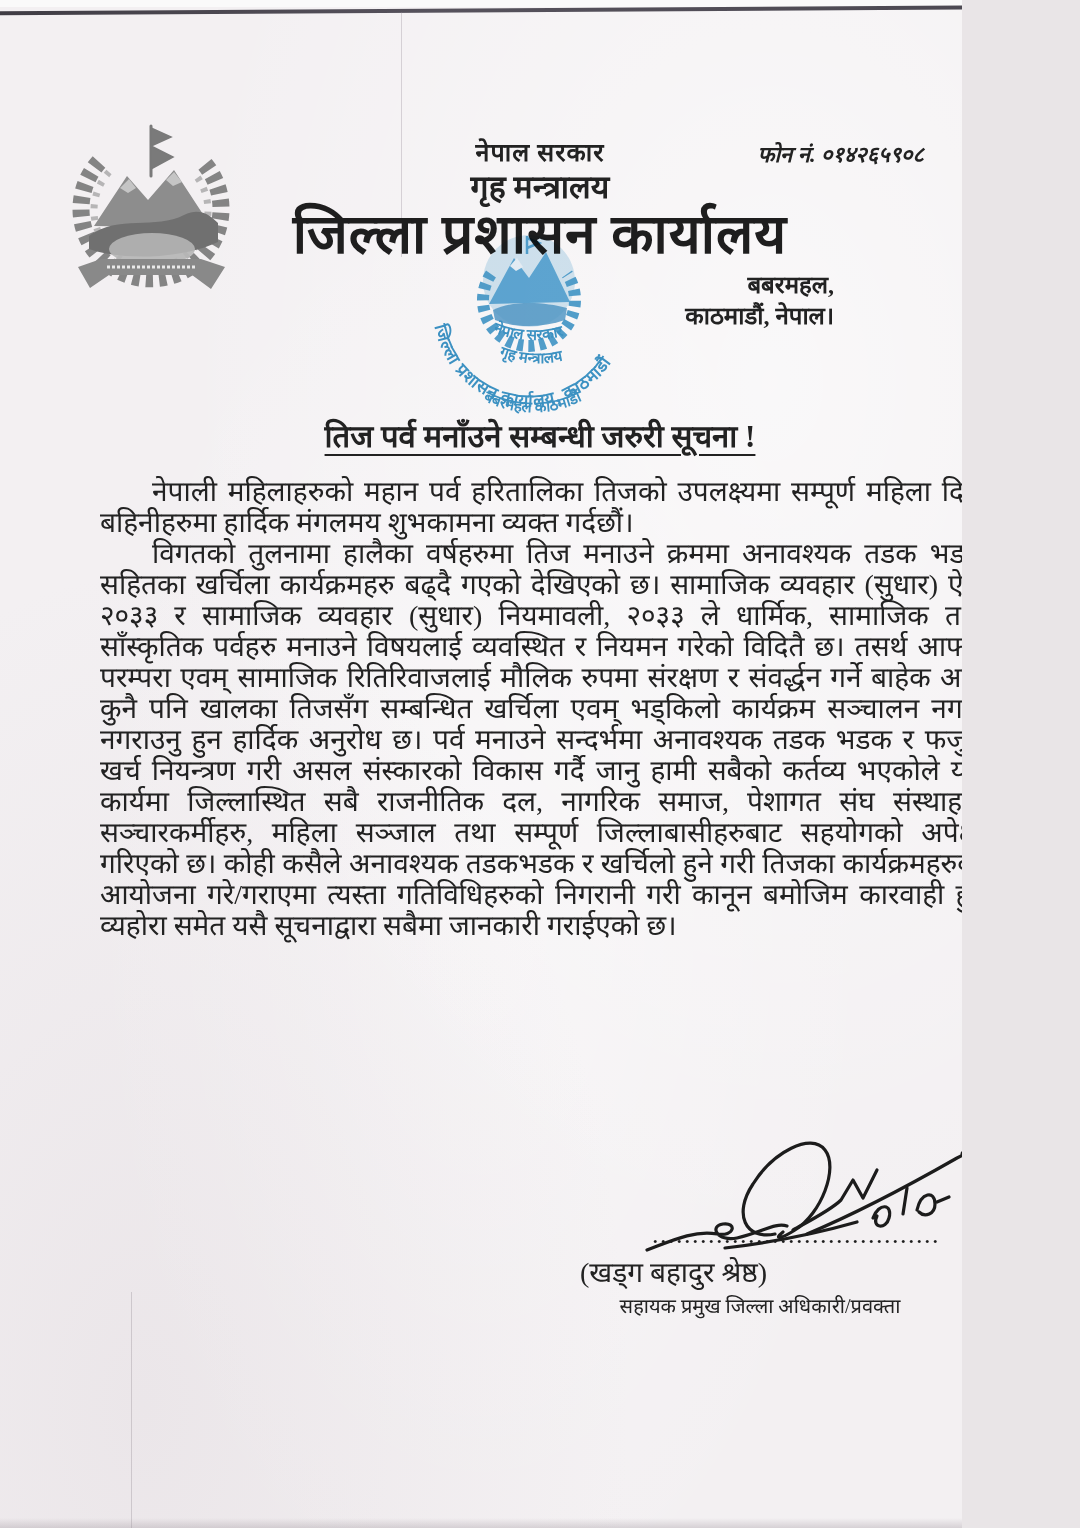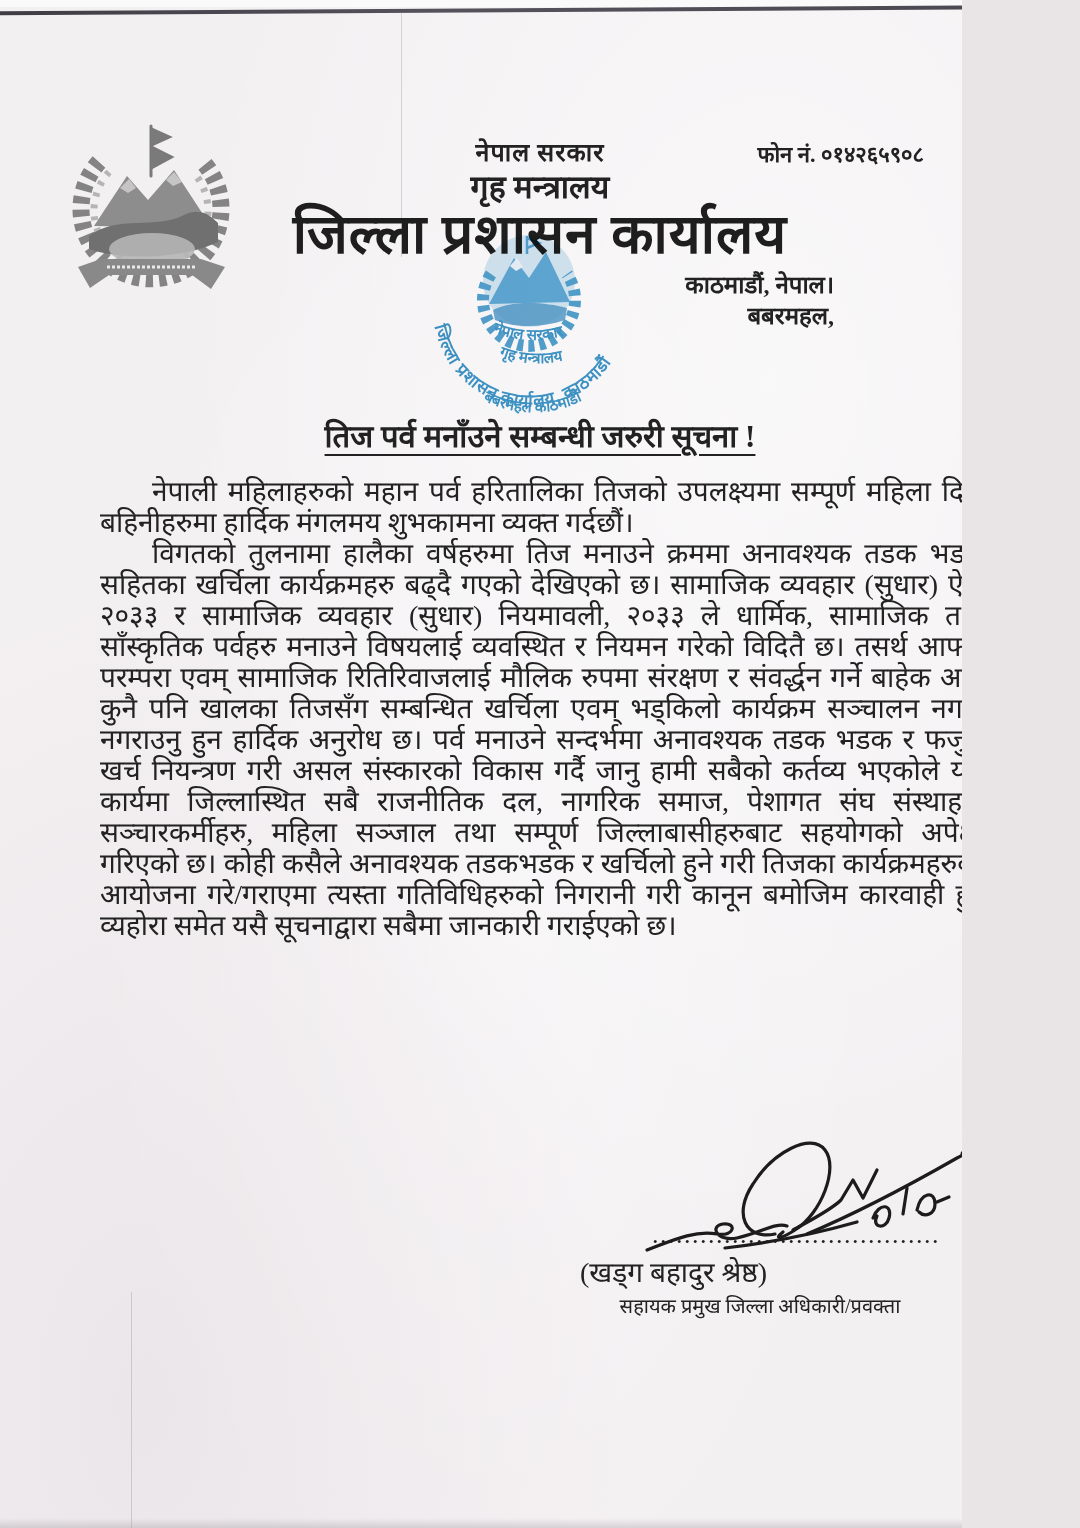--- a/index.html
+++ b/index.html
@@ -18,21 +18,21 @@
   .scan-bottom{position:absolute;bottom:0;left:0;width:100%;height:10px;background:linear-gradient(180deg,transparent,rgba(160,150,158,.35));}
   .artifact-vline-top{position:absolute;left:401px;top:12px;width:1px;height:245px;background:rgba(140,130,142,.30);}
   .artifact-vline-bottom{position:absolute;left:131px;top:1292px;width:1px;height:236px;background:rgba(150,140,150,.35);}
 
   .emblem{position:absolute;left:60px;top:118px;width:182px;height:186px;}
 
   .gov{position:absolute;left:0;top:134px;width:1080px;text-align:center;font-size:25px;font-weight:bold;letter-spacing:1px;}
   .ministry{position:absolute;left:0;top:164px;width:1080px;text-align:center;font-size:32px;font-weight:bold;}
   .office{position:absolute;left:0;top:194px;width:1080px;text-align:center;font-size:55px;font-weight:bold;letter-spacing:1px;color:#1e1e1e;}
 
-  .phone{position:absolute;right:38px;top:138px;font-size:22px;font-weight:bold;}
+  .phone{position:absolute;right:38px;top:138px;font-size:22px;font-weight:bold;font-style:italic;}
 
   .stamp{position:absolute;left:413px;top:228px;width:322px;height:205px;mix-blend-mode:multiply;opacity:.93;}
   .stamp text{font-family:"Liberation Serif","DejaVu Serif",serif;font-weight:bold;}
 
   .address{position:absolute;right:128px;top:270px;width:300px;text-align:right;font-size:24px;font-weight:bold;line-height:31px;}
   .date{margin-top:5px;font-size:29px;font-weight:normal;letter-spacing:2px;white-space:nowrap;}
 
   .subject{position:absolute;left:0;top:414px;width:1080px;text-align:center;font-size:31px;font-weight:bold;}
   .subject span{text-decoration:underline;text-underline-offset:7px;text-decoration-thickness:2px;}
 
@@ -92,22 +92,22 @@
     </g>
     <g fill="#2f8fc5">
       <text font-size="17" letter-spacing="1"><textPath href="#arcOuter">जिल्ला प्रशासन कार्यालय, काठमाडौं</textPath></text>
       <text font-size="15"><textPath href="#arcGov">नेपाल सरकार</textPath></text>
       <text font-size="15"><textPath href="#arcMin">गृह मन्त्रालय</textPath></text>
       <text font-size="15"><textPath href="#arcBot">बबरमहल काठमाडौं</textPath></text>
     </g>
   </svg>
 
   <div class="address">
+    <div>बबरमहल,</div>
     <div>काठमाडौं, नेपाल।</div>
-    <div>बबरमहल,</div>
   </div>
 
   <div class="subject"><span>तिज पर्व मनाँउने सम्बन्धी जरुरी सूचना !</span></div>
 
   <div class="body-text">
     <p>नेपाली महिलाहरुको महान पर्व हरितालिका तिजको उपलक्ष्यमा सम्पूर्ण महिला दिदी बहिनीहरुमा हार्दिक मंगलमय शुभकामना व्यक्त गर्दछौं।</p>
     <p>विगतको तुलनामा हालैका वर्षहरुमा तिज मनाउने क्रममा अनावश्यक तडक भडक सहितका खर्चिला कार्यक्रमहरु बढ्दै गएको देखिएको छ। सामाजिक व्यवहार (सुधार) ऐन, २०३३ र सामाजिक व्यवहार (सुधार) नियमावली, २०३३ ले धार्मिक, सामाजिक तथा साँस्कृतिक पर्वहरु मनाउने विषयलाई व्यवस्थित र नियमन गरेको विदितै छ। तसर्थ आफ्नो परम्परा एवम् सामाजिक रितिरिवाजलाई मौलिक रुपमा संरक्षण र संवर्द्धन गर्ने बाहेक अन्य कुनै पनि खालका तिजसँग सम्बन्धित खर्चिला एवम् भड्किलो कार्यक्रम सञ्चालन नगर्नु/नगराउनु हुन हार्दिक अनुरोध छ। पर्व मनाउने सन्दर्भमा अनावश्यक तडक भडक र फजुल खर्च नियन्त्रण गरी असल संस्कारको विकास गर्दै जानु हामी सबैको कर्तव्य भएकोले यस कार्यमा जिल्लास्थित सबै राजनीतिक दल, नागरिक समाज, पेशागत संघ संस्थाहरु, सञ्चारकर्मीहरु, महिला सञ्जाल तथा सम्पूर्ण जिल्लाबासीहरुबाट सहयोगको अपेक्षा गरिएको छ। कोही कसैले अनावश्यक तडकभडक र खर्चिलो हुने गरी तिजका कार्यक्रमहरुको आयोजना गरे/गराएमा त्यस्ता गतिविधिहरुको निगरानी गरी कानून बमोजिम कारवाही हुने व्यहोरा समेत यसै सूचनाद्वारा सबैमा जानकारी गराईएको छ।</p>
   </div>
 
   <div class="sig-dots">....................................</div>

